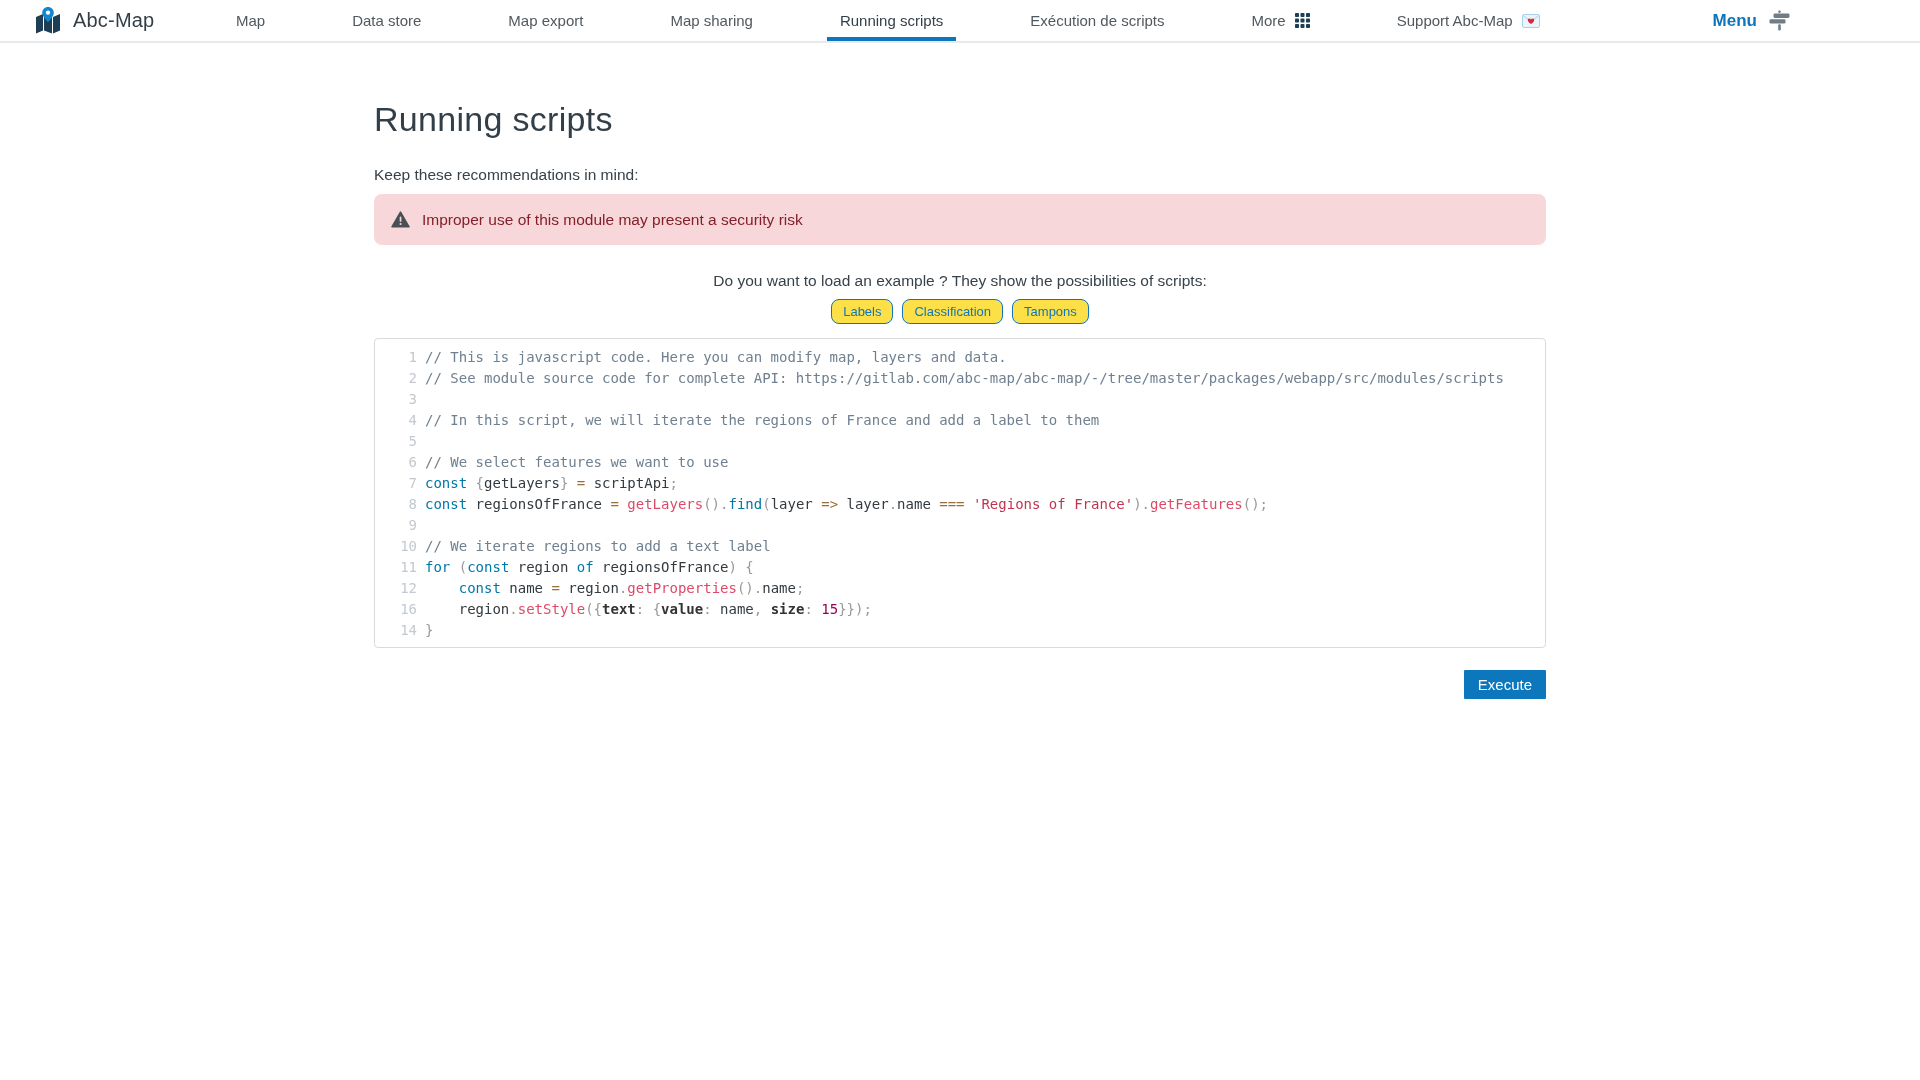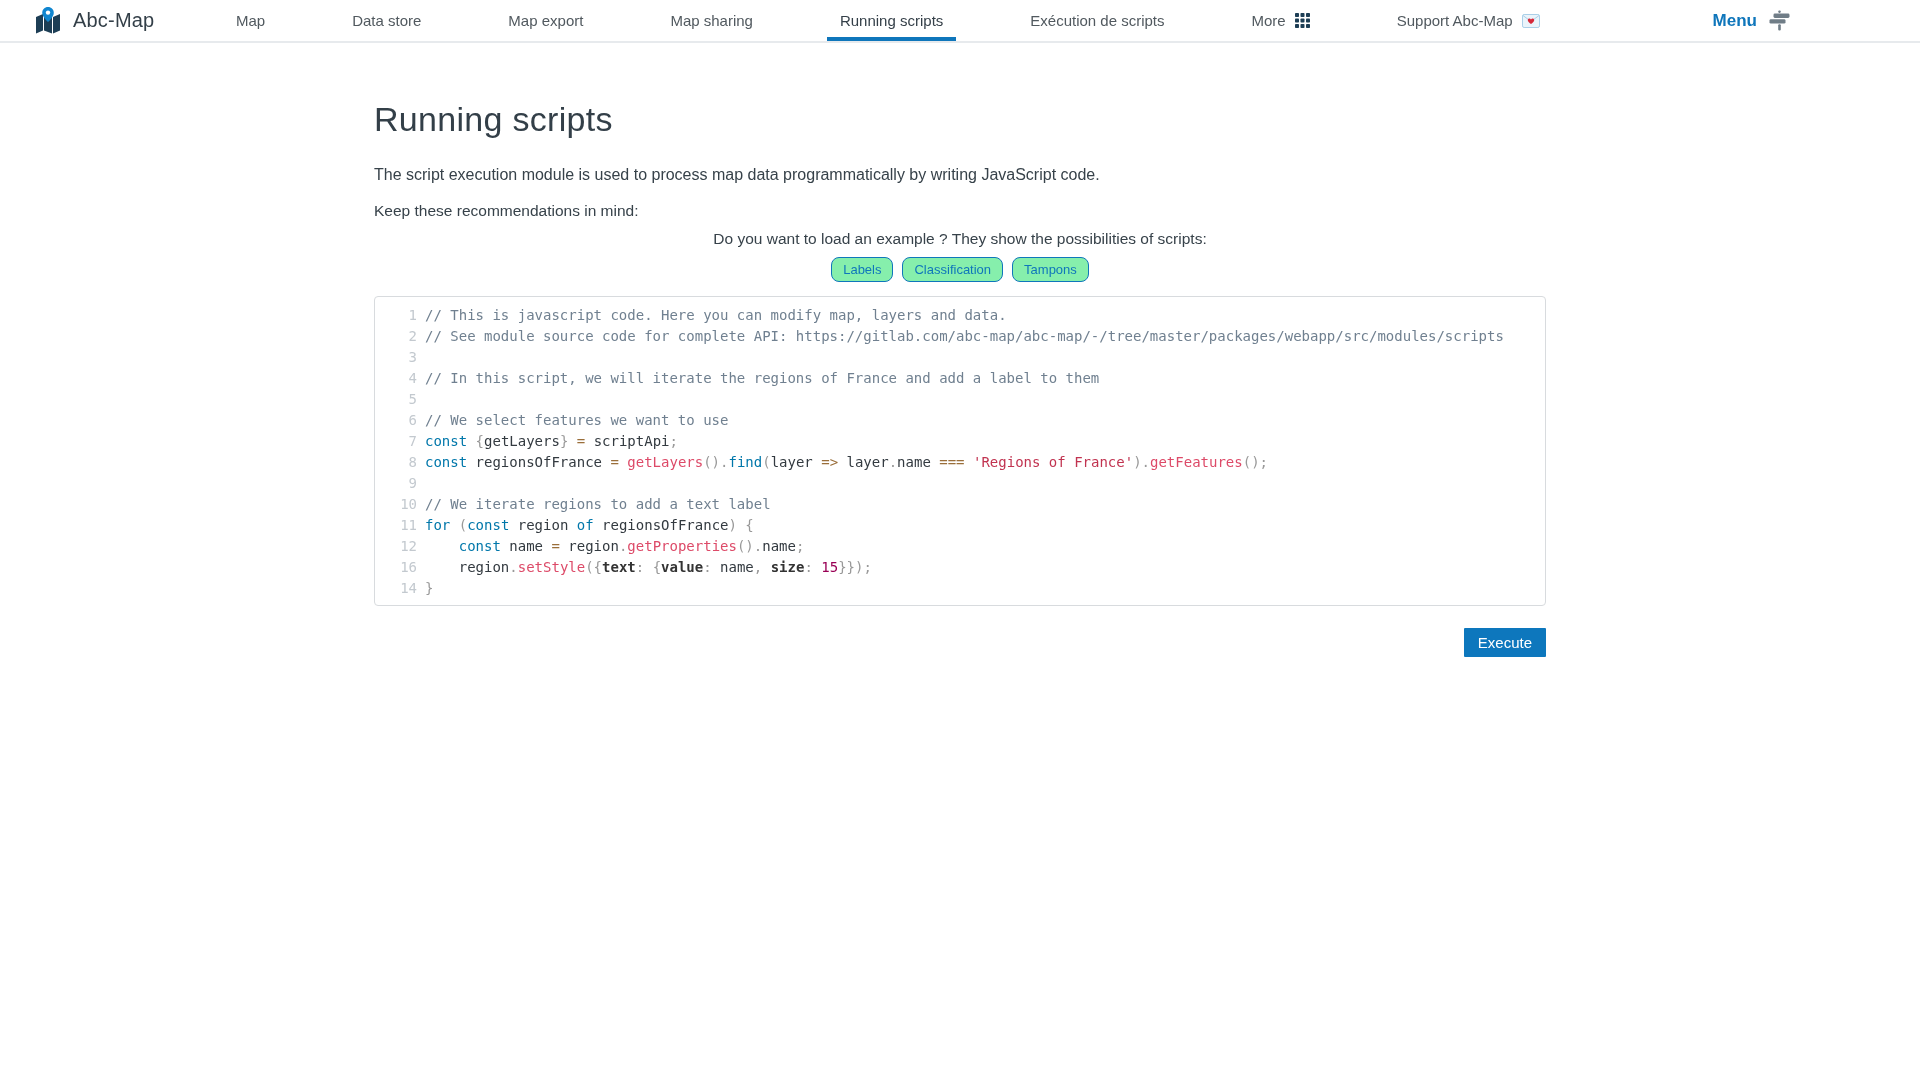--- a/index.html
+++ b/index.html
@@ -45,21 +45,21 @@
   ul.recos{margin:0 0 28px; padding-left:30px;}
   ul.recos li{font-size:15.5px; line-height:21px; color:var(--text);}
   ul.recos li::marker{font-size:11px;}
   .alert{
     height:51px; background:var(--alert-bg); border-radius:8px;
     display:flex; align-items:center; gap:12px; padding:0 17px;
     color:var(--alert-text); font-size:15.5px; margin-bottom:27px;
   }
   .examples-row{display:flex; align-items:center; gap:9px; margin-bottom:14px; font-size:15.5px;flex-direction:column;}
   .btn-outline{
-    border:1.5px solid var(--primary); color:var(--primary); background:#86efac;
+    border:1.5px solid var(--primary); color:var(--primary); background:#fde047;
     border-radius:8px; font-size:13px; padding:5px 11px; line-height:1;
     font-family:"Liberation Sans", sans-serif; cursor:pointer;
   }
   
   .editor{
     border:1px solid #d8dbde; border-radius:4px; background:#fff;
     display:flex; padding:8px 10px 10px 0; height:310px; overflow:hidden;
     font-family:"DejaVu Sans Mono", monospace; font-size:14px; line-height:21px;
   }
   .gutter{flex:none; width:42px; text-align:right; color:var(--tk-linenum); user-select:none;}
@@ -147,24 +147,31 @@
       <rect x="4.5" y="3.6" width="16" height="4.4" rx="1.4"></rect>
       <rect x="0.5" y="9.2" width="16" height="4.4" rx="1.4"></rect>
       <rect x="9.2" y="14.2" width="2.6" height="6.3" rx="1.1"></rect>
     </svg>
   </div>
 </nav>
 
 <main class="container">
   <h1>Running scripts</h1>
 
-  <p class="intro">The script execution module is used to process map data programmatically by writing JavaScript code.</p>
   <p class="keep">Keep these recommendations in mind:</p>
 
 
+  <div class="alert">
+    <svg width="19" height="17" viewBox="0 0 19 17">
+      <path d="M9.5 1.2 L18 15.8 H1 Z" fill="#494f54" stroke="#494f54" stroke-width="1.6" stroke-linejoin="round"></path>
+      <rect x="8.7" y="5.6" width="1.7" height="5.2" rx="0.85" fill="#f8d7da"></rect>
+      <circle cx="9.55" cy="13" r="1.05" fill="#f8d7da"></circle>
+    </svg>
+    <span>Improper use of this module may present a security risk</span>
+  </div>
 
   <div class="examples-row">
     <span>Do you want to load an example ? They show the possibilities of scripts:</span>
     <span style="display:flex;gap:9px;">
         <button class="btn-outline">Labels</button>
         <button class="btn-outline">Classification</button>
         <button class="btn-outline">Tampons</button>
       </span>
   </div>
 

